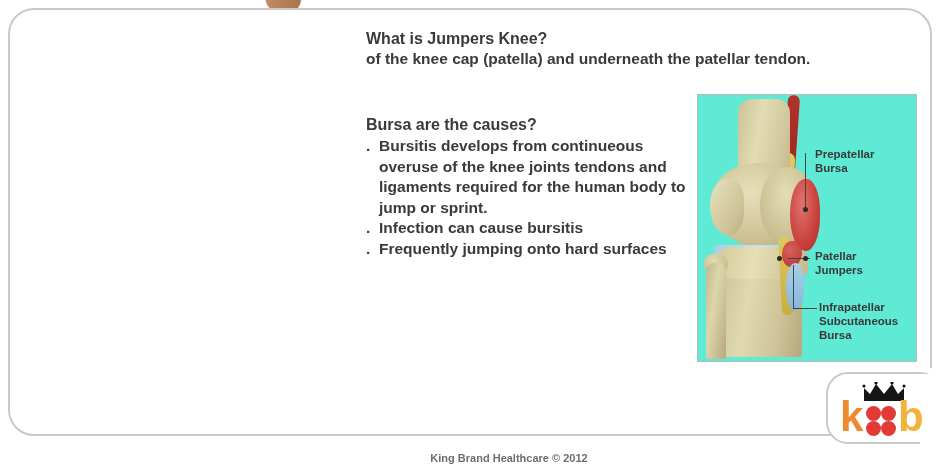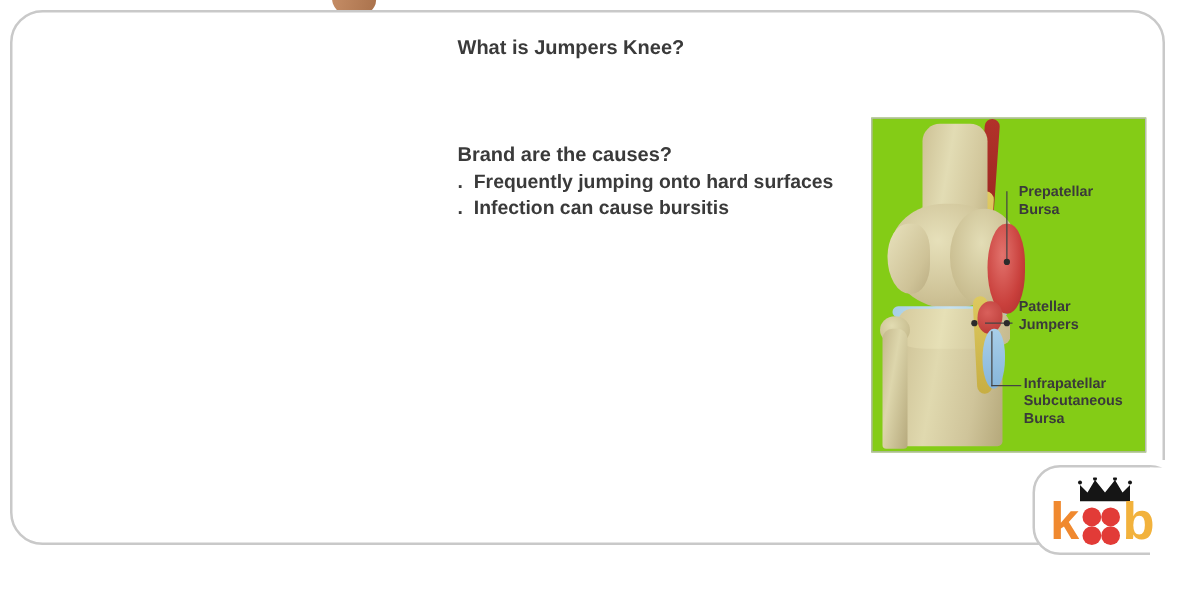--- a/index.html
+++ b/index.html
@@ -151,21 +151,21 @@
   .h-q{font-size:16px;font-weight:bold;color:#3a3a3a;margin:0 0 1px 0;}
   .p-body{font-size:15.5px;font-weight:bold;color:#3a3a3a;line-height:20px;margin:0;}
   .causes{position:absolute;left:366px;top:116px;width:330px;}
   .bullets{list-style:none;margin:2px 0 0 0;padding:0;}
   .bullets li{font-size:15.5px;font-weight:bold;color:#3a3a3a;line-height:20.5px;
               padding-left:13px;text-indent:-13px;margin:0;}
   .bullets li .bsym{display:inline-block;width:13px;text-indent:0;}
 
   
   .anat{position:absolute;left:697px;top:94px;width:220px;height:268px;
-        border:1px solid #b9b9b9;background:#84cc16;box-sizing:border-box;
+        border:1px solid #b9b9b9;background:#5eead4;box-sizing:border-box;
         overflow:hidden;padding-left:12px;}
   .femur{position:absolute;left:40px;top:4px;width:52px;height:132px;
          background:linear-gradient(100deg,#d7ceа0,#cfc396 30%,#e3dcb2 60%,#bcae80 100%);
          background:linear-gradient(100deg,#cdc195,#e2dcb4 35%,#d2c79c 70%,#b8ab7c 100%);
          border-radius:14px 14px 6px 6px;}
   .condyle{position:absolute;left:14px;top:68px;width:96px;height:84px;
            background:radial-gradient(ellipse at 40% 35%,#e6e0ba,#cdc195 60%,#b3a676 100%);
            border-radius:46% 48% 50% 52%;}
   .condyle-r{position:absolute;left:62px;top:72px;width:56px;height:78px;
              background:radial-gradient(ellipse at 45% 35%,#e3ddb6,#c9bd90 65%,#b0a374 100%);
@@ -304,27 +304,29 @@
     </div>
   </div>
 
   <div class="frame"></div>
   <div class="logo-notch-mask"></div>
   <div class="logo-notch"></div>
   <div class="logo-notch-mask2"></div>
 
   <div class="copy">
     <div class="h-q">What is Jumpers Knee?</div>
+    <p class="p-body">of the knee cap (patella) and underneath the patellar tendon.</p>
   </div>
 
   <div class="causes">
-    <div class="h-q">Brand are the causes?</div>
+    <div class="h-q">Bursa are the causes?</div>
     <ul class="bullets">
+      <li><span class="bsym">.</span><span>Bursitis develops from continueous overuse of the knee joints tendons and ligaments required for the human body to jump or sprint.</span></li>
+      <li><span class="bsym">.</span><span>Infection can cause bursitis</span></li>
       <li><span class="bsym">.</span><span>Frequently jumping onto hard surfaces</span></li>
-      <li><span class="bsym">.</span><span>Infection can cause bursitis</span></li>
     </ul>
   </div>
 
   <div class="anat">
     <div class="artery"></div>
     <div class="fatpad"></div>
     <div class="femur"></div>
     <div class="condyle"></div>
     <div class="condyle-r"></div>
     <div class="patella"></div>
@@ -343,21 +345,21 @@
     <div class="lead" style="left:90px;top:163px;width:22px;height:1px;"></div>
     <div class="dot" style="left:79px;top:161px;"></div>
     <div class="dot" style="left:105px;top:161px;"></div>
     <div class="lead" style="left:95px;top:170px;width:1px;height:44px;"></div>
     <div class="lead" style="left:95px;top:213px;width:24px;height:1px;"></div>
 
     <div class="lbl" style="left:117px;top:52px;">
       <div>Prepatellar</div>
       <div>Bursa</div>
     </div>
-    <div class="lbl" style="left:117px;top:144px;">
+    <div class="lbl" style="left:117px;top:154px;">
       <div>Patellar</div>
       <div>Jumpers</div>
     </div>
     <div class="lbl" style="left:121px;top:205px;">
       <div>Infrapatellar</div>
       <div>Subcutaneous</div>
       <div>Bursa</div>
     </div>
   </div>
 
@@ -372,14 +374,17 @@
     <div class="lk">k</div>
     <div>
       <div class="pet" style="left:26px;top:22px;"></div>
       <div class="pet" style="left:41px;top:22px;"></div>
       <div class="pet" style="left:26px;top:37px;"></div>
       <div class="pet" style="left:41px;top:37px;"></div>
     </div>
     <div class="lb">b</div>
   </div>
 
+  <div class="copyright">
+    <span class="cr-inner">King Brand Healthcare © 2012</span>
+  </div>
 
 </div>
 
 </body></html>

